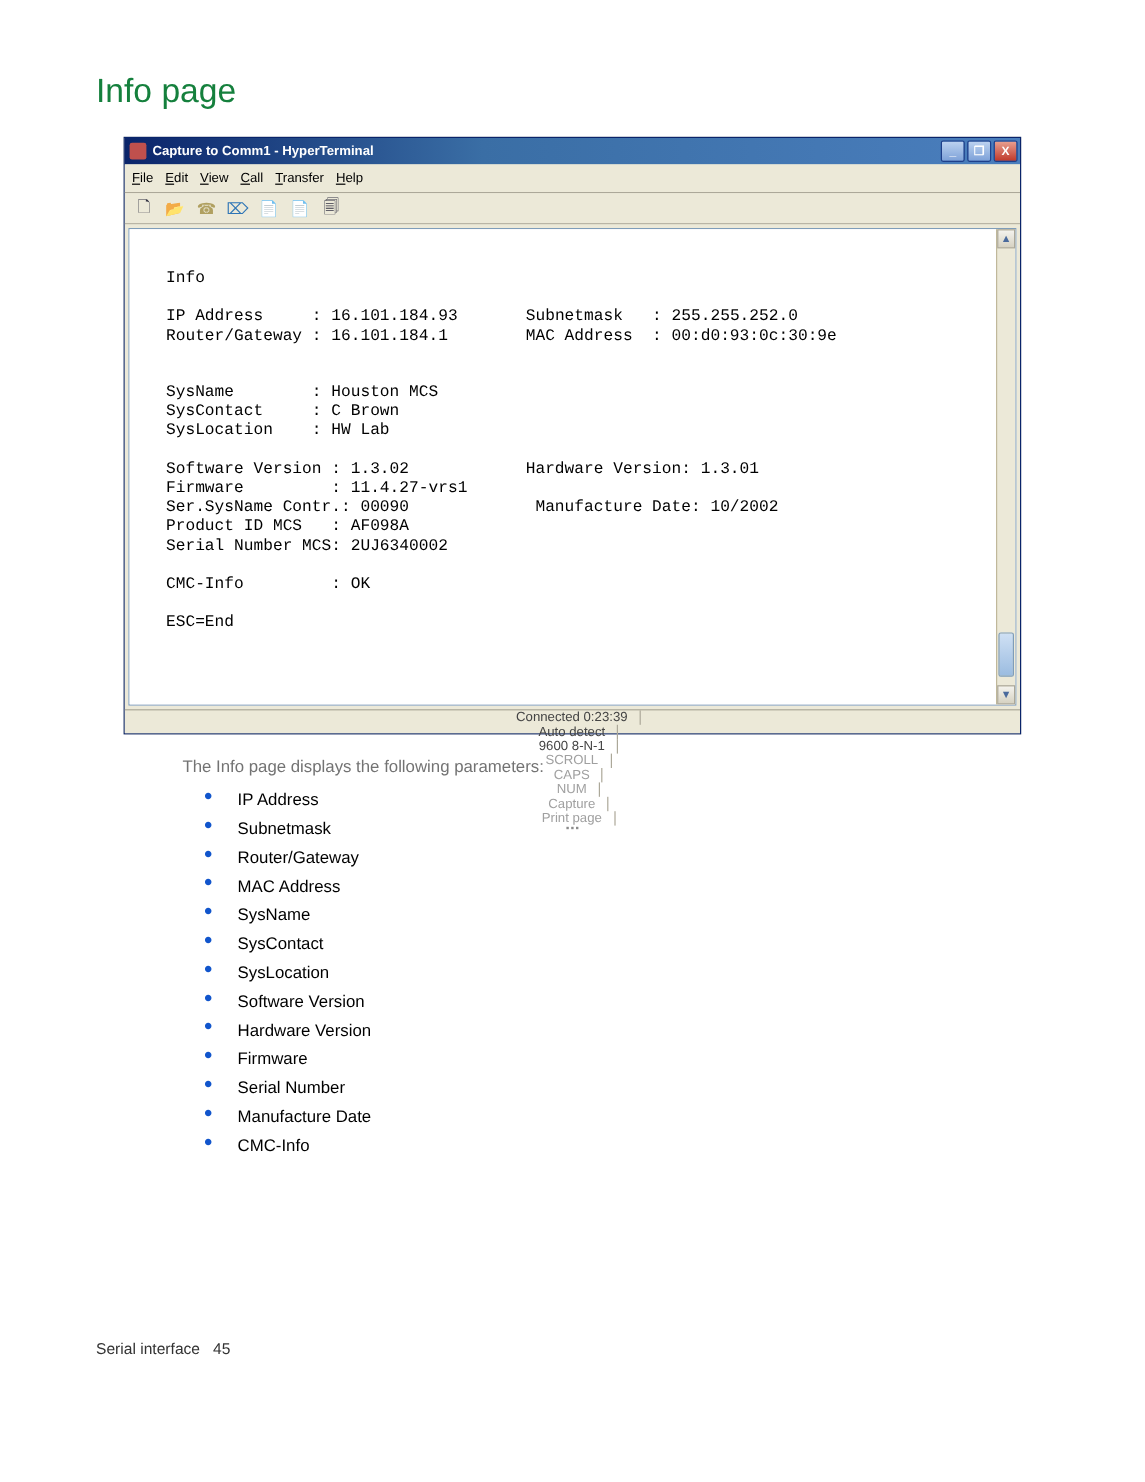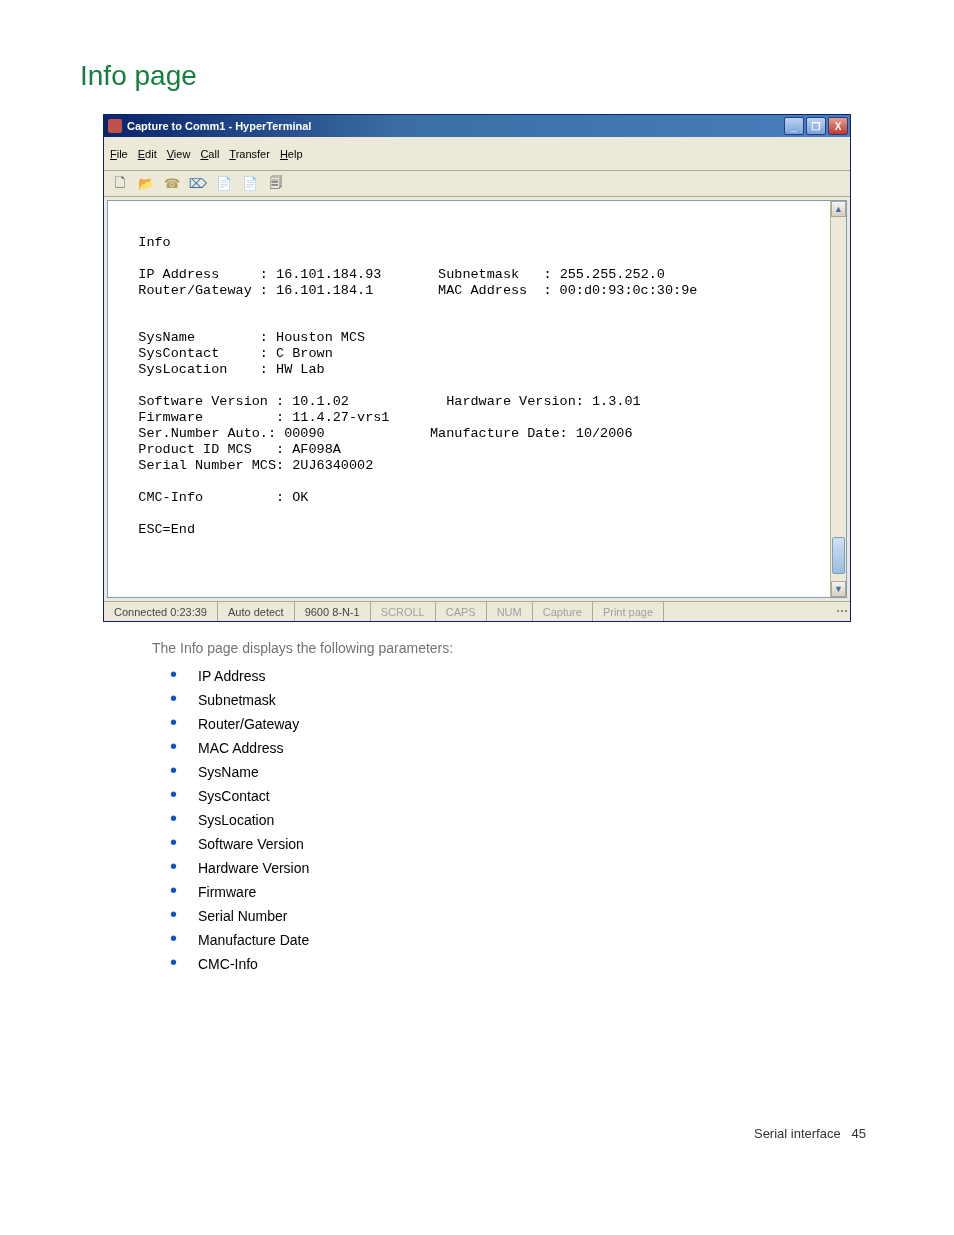--- a/index.html
+++ b/index.html
@@ -50,21 +50,21 @@
     width: 20px; height: 18px;
     background: linear-gradient(#bcd2f0, #7da1d8);
     border: 1px solid #1e3f8a;
     border-radius: 2px;
     display: flex; align-items: center; justify-content: center;
     color: #fff; font-size: 10px; font-weight: bold;
     cursor: pointer;
   }
   .win-btn.close { background: linear-gradient(#e89f8f, #c0392b); }
   .menubar {
-    height: 34px;
+    height: 24px;
     background: #ece9d8;
     border-bottom: 1px solid #aca899;
     display: flex;
     align-items: center;
     padding: 0 6px;
     font-size: 11px;
     gap: 10px;
   }
   .menubar span { cursor: default; }
   .menubar span u { text-decoration: underline; }
@@ -128,20 +128,21 @@
     border: 1px solid #7f9db9;
     border-radius: 2px;
   }
   .statusbar {
     height: 20px;
     background: #ece9d8;
     border-top: 1px solid #aca899;
     display: flex;
     align-items: center;
     font-size: 11px;
+    flex-direction: column;
   }
   .status-cell {
     border-right: 1px solid #aca899;
     padding: 0 10px;
     height: 100%;
     display: flex; align-items: center;
     color: #444;
   }
   .status-cell.dim { color: #a0a0a0; }
   .status-spacer { flex: 1; }
@@ -176,21 +177,21 @@
   ul.param-list li::before {
     content: "•";
     color: #1155cc;
     font-size: 20px;
     position: absolute;
     left: 0;
     top: -1px;
   }
   .footer {
     margin-top: 150px;
-    text-align: right;
+    text-align: left;
     font-size: 13px;
     color: #333;
     padding-right: 8px;
   }
 </style>
 </head>
 <body>
 
 <div class="page">
   <h1 class="page-heading">Info page</h1>
@@ -232,23 +233,23 @@
    <span>Info</span>
 
    <span>IP Address</span>     : <span>16.101.184.93</span>       <span>Subnetmask</span>   : <span>255.255.252.0</span>
    <span>Router/Gateway</span> : <span>16.101.184.1</span>        <span>MAC Address</span>  : <span>00:d0:93:0c:30:9e</span>
 
 
    <span>SysName</span>        : <span>Houston MCS</span>
    <span>SysContact</span>     : <span>C Brown</span>
    <span>SysLocation</span>    : <span>HW Lab</span>
 
-   <span>Software Version</span> : <span>10.1.02</span>            <span>Hardware Version</span>: <span>1.3.01</span>
+   <span>Software Version</span> : <span>1.3.02</span>            <span>Hardware Version</span>: <span>1.3.01</span>
    <span>Firmware</span>         : <span>11.4.27-vrs1</span>
-   <span>Ser.Number Auto.</span>: <span>00090</span>             <span>Manufacture Date</span>: <span>10/2006</span>
+   <span>Ser.SysName Contr.</span>: <span>00090</span>             <span>Manufacture Date</span>: <span>10/2002</span>
    <span>Product ID MCS</span>   : <span>AF098A</span>
    <span>Serial Number MCS</span>: <span>2UJ6340002</span>
 
    <span>CMC-Info</span>         : <span>OK</span>
 
    <span>ESC=End</span>
         </div>
         <div class="scrollbar">
           <div class="sb-btn">▲</div>
           <div class="sb-track">

